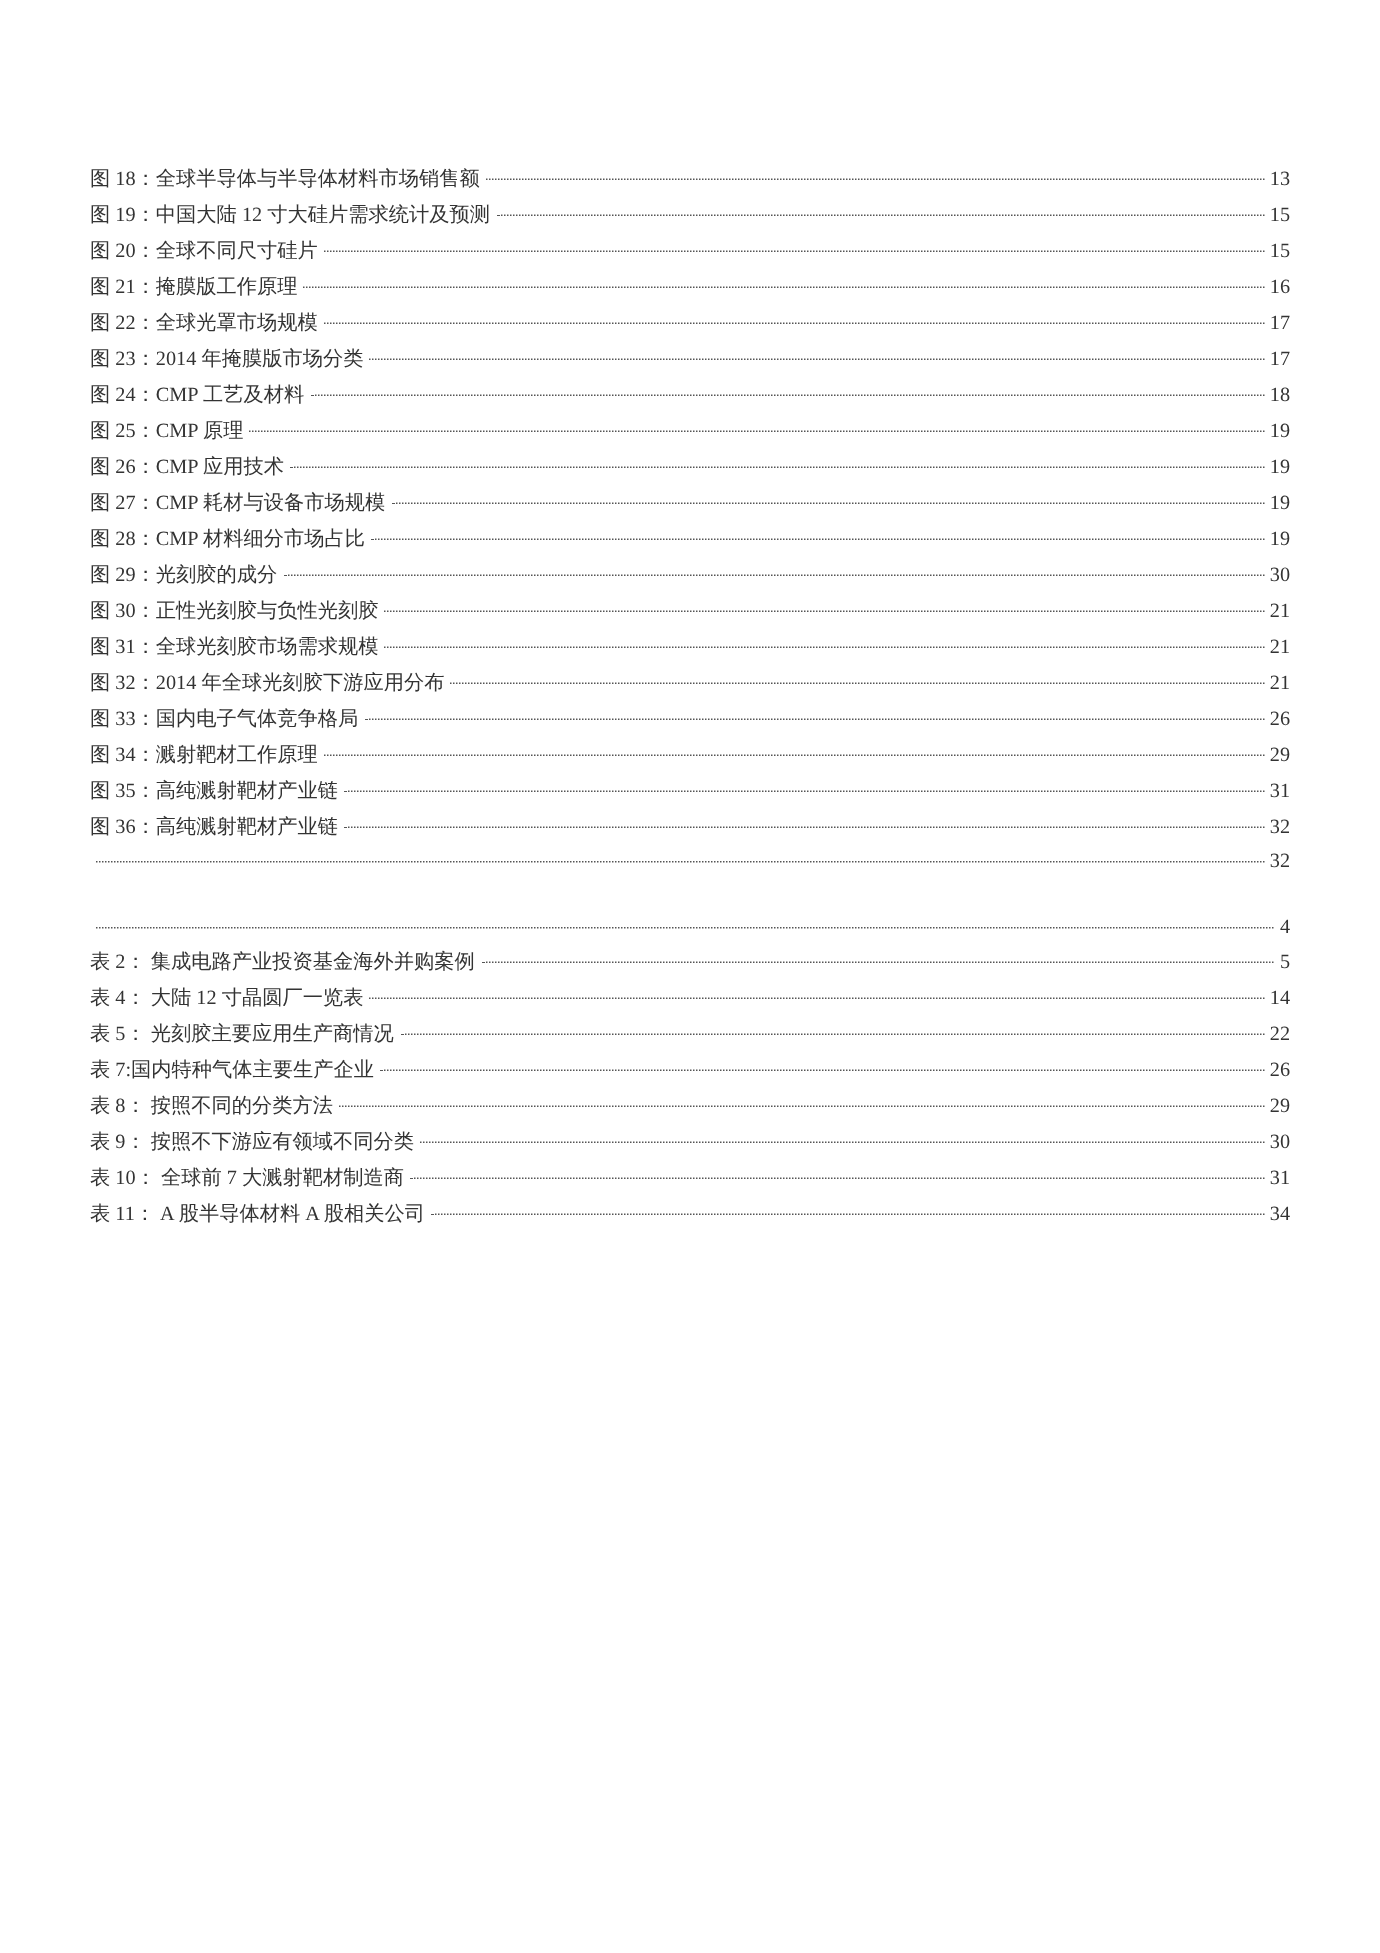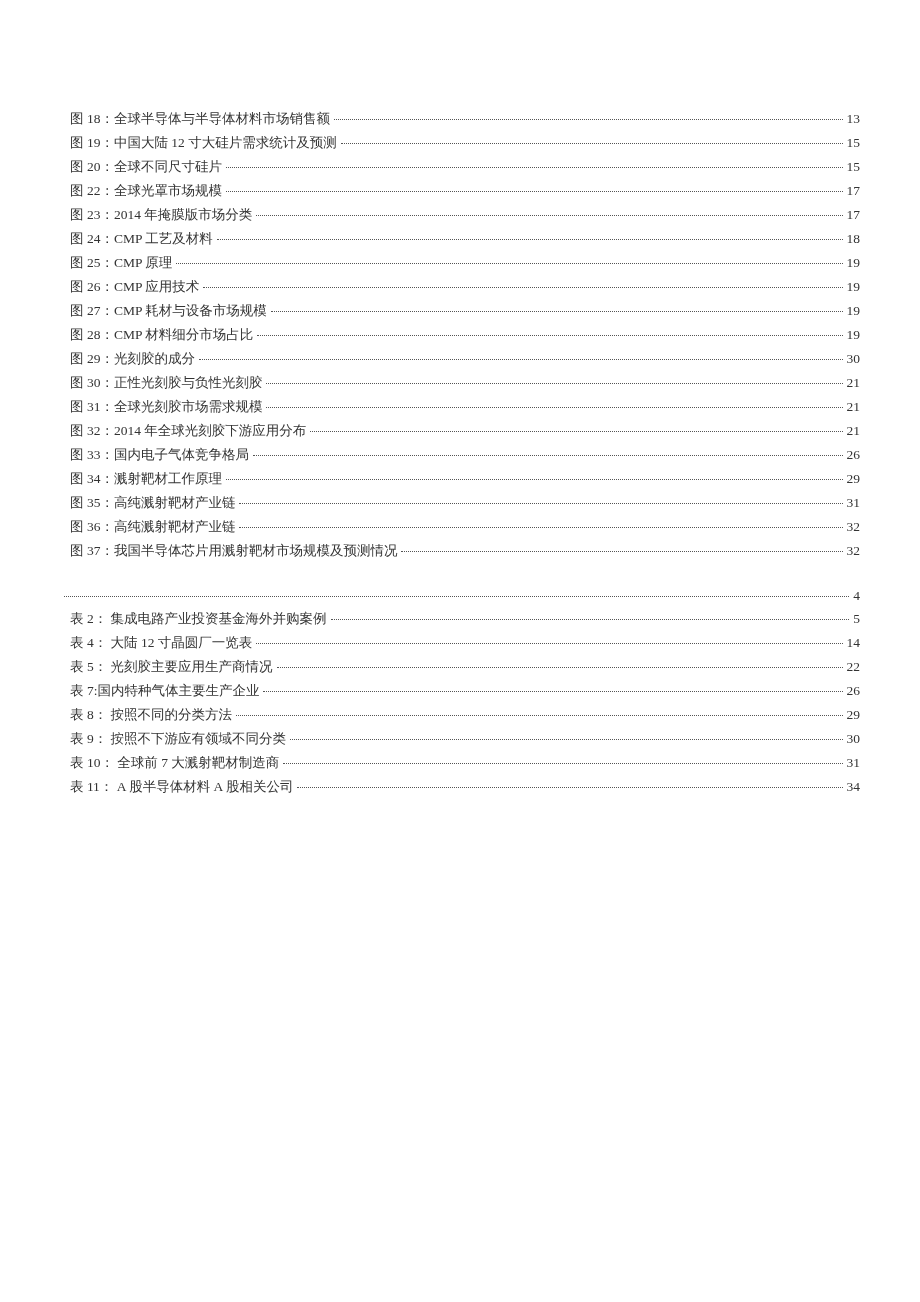--- a/index.html
+++ b/index.html
@@ -20,21 +20,20 @@
     .toc-entry {
       display: flex;
       align-items: baseline;
       margin-bottom: 6px;
       font-size: 13.5px;
       color: #333;
       white-space: nowrap;
     }
     .toc-label {
       flex-shrink: 0;
-      margin-left: 10px;
     }
     .toc-dots {
       flex: 1;
       border-bottom: 1.5px dotted #555;
       margin: 0 4px;
       position: relative;
       top: -3px;
       min-width: 20px;
     }
     .toc-page {
@@ -58,20 +57,25 @@
         <span class="toc-label">图 19：中国大陆 12 寸大硅片需求统计及预测 </span>
         <span class="toc-dots"></span>
         <span class="toc-page">15</span>
       </div>
       <div class="toc-entry">
         <span class="toc-label">图 20：全球不同尺寸硅片 </span>
         <span class="toc-dots"></span>
         <span class="toc-page">15</span>
       </div>
       <div class="toc-entry">
+        <span class="toc-label">图 21：掩膜版工作原理 </span>
+        <span class="toc-dots"></span>
+        <span class="toc-page">16</span>
+      </div>
+      <div class="toc-entry">
         <span class="toc-label">图 22：全球光罩市场规模 </span>
         <span class="toc-dots"></span>
         <span class="toc-page">17</span>
       </div>
       <div class="toc-entry">
         <span class="toc-label">图 23：2014 年掩膜版市场分类 </span>
         <span class="toc-dots"></span>
         <span class="toc-page">17</span>
       </div>
       <div class="toc-entry">
@@ -133,21 +137,20 @@
         <span class="toc-label">图 35：高纯溅射靶材产业链 </span>
         <span class="toc-dots"></span>
         <span class="toc-page">31</span>
       </div>
       <div class="toc-entry">
         <span class="toc-label">图 36：高纯溅射靶材产业链 </span>
         <span class="toc-dots"></span>
         <span class="toc-page">32</span>
       </div>
       <div class="toc-entry">
-        <span class="toc-label">图 37：我国半导体芯片用溅射靶材市场规模及预测情况 </span>
         <span class="toc-dots"></span>
         <span class="toc-page">32</span>
       </div>
     </div>
   <div class="section-gap"></div>
   <div id="tables-list">
       <div class="toc-entry">
         <span class="toc-dots"></span>
         <span class="toc-page">4</span>
       </div>

